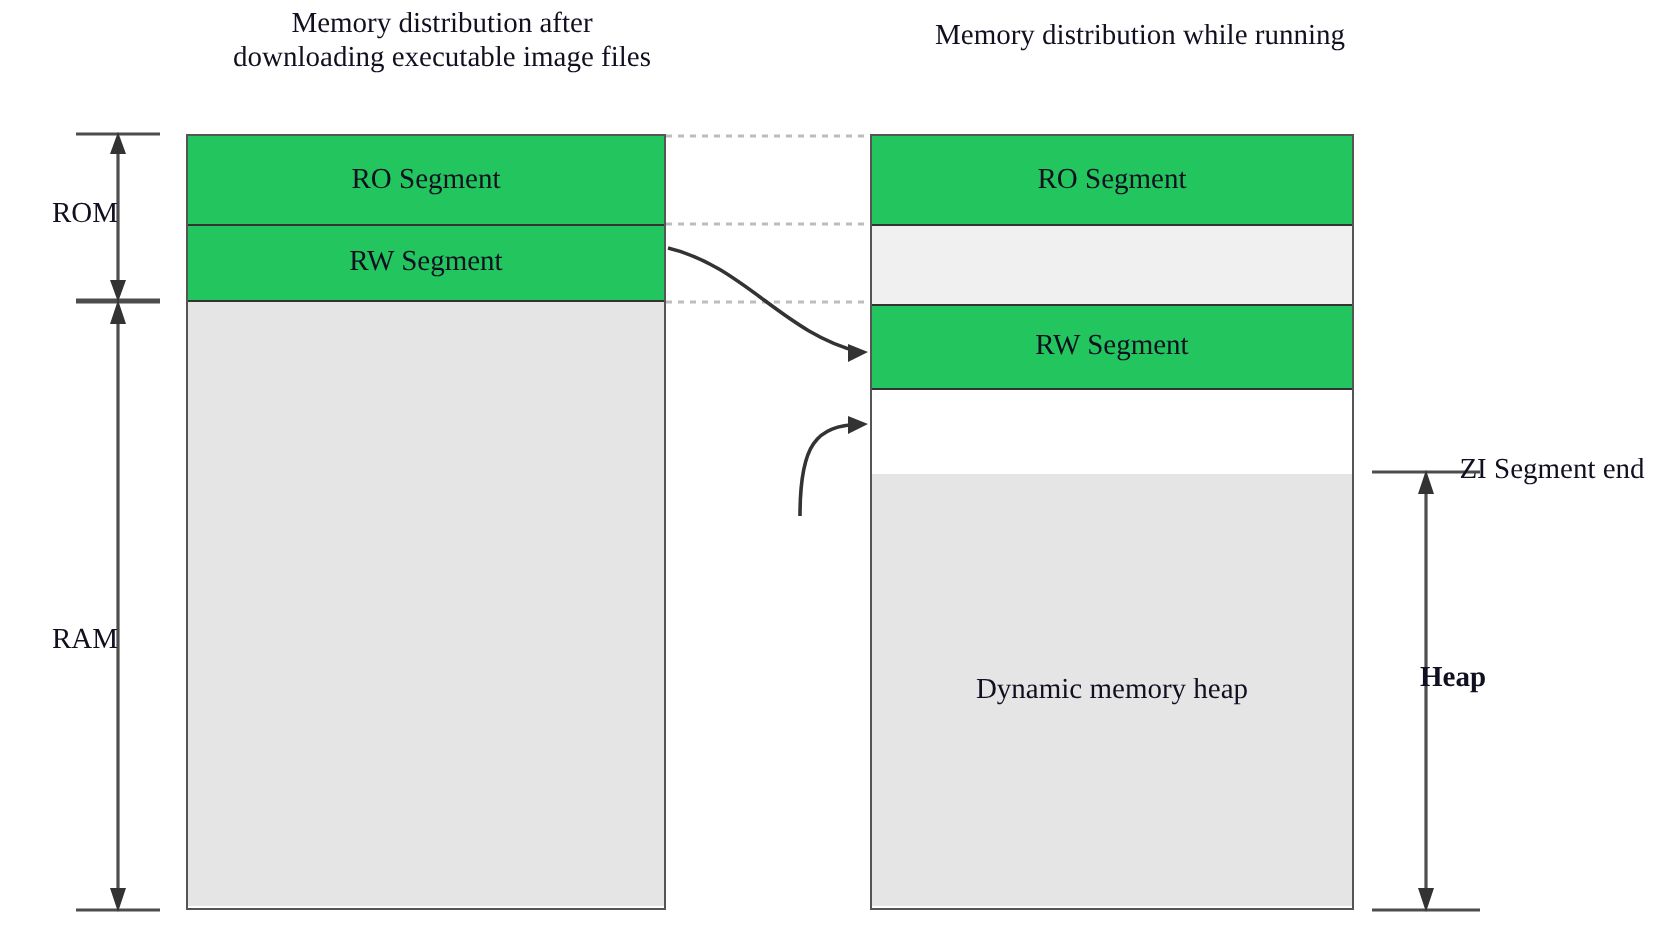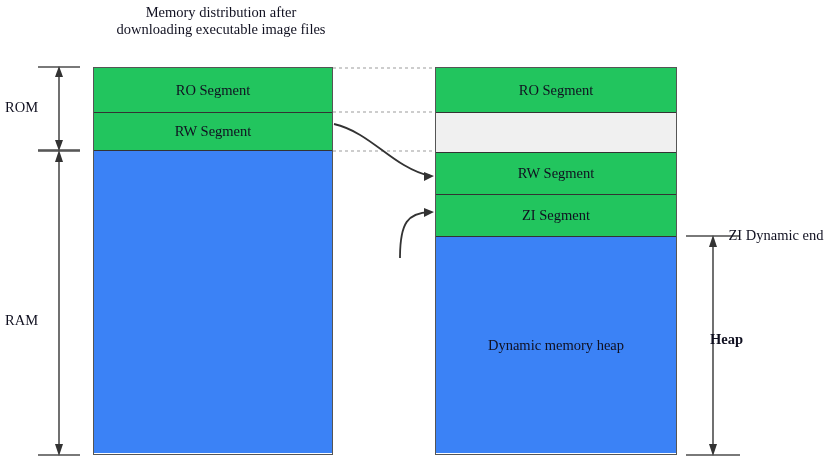--- a/index.html
+++ b/index.html
@@ -39,41 +39,41 @@
   .seg {
     position: absolute;
     box-sizing: border-box;
     display: flex;
     align-items: center;
     justify-content: center;
     font-size: 14.5px;
     color: #101020;
   }
   .seg.gray  { background: #22c55e; border-bottom: 1.6px solid #333333; }
-  .seg.light { background: #3b82f6; }
+  .seg.light { background: #e5e5e5; }
   .seg.light-b { background: #f0f0f0; border-bottom: 1.6px solid #333333; }
 
   
   #seg-left-ro   { left: 0; top: 0;    width: 100%; height: 45px; }
   #seg-left-rw   { left: 0; top: 45px; width: 100%; height: 38px; }
   #seg-left-free { left: 0; top: 83px; width: 100%; height: 302px; }
 
   
   #seg-right-ro   { left: 0; top: 0;    width: 100%; height: 45px; }
   #seg-right-gap  { left: 0; top: 45px; width: 100%; height: 40px; }
   #seg-right-rw   { left: 0; top: 85px; width: 100%; height: 42px; }
   #seg-right-zi   { left: 0; top: 127px;width: 100%; height: 42px; }
   #seg-right-heap { left: 0; top: 169px;width: 100%; height: 216px; }
 
   
   .bracket-label {
     position: absolute;
     font-size: 14.5px;
     color: #101020;
-    text-align: left;
+    text-align: right;
     white-space: nowrap;
   }
   #label-rom  { left: 5px;  top: 99px;  width: 54px; }
   #label-ram  { left: 5px;  top: 312px; width: 54px; }
   #label-zi-end {
     left: 726px; top: 227px; width: 100px;
     text-align: center; line-height: 17px; white-space: normal;
   }
   #label-heap { left: 710px; top: 331px; width: 72px; text-align: left; font-weight: bold; }
 
@@ -83,20 +83,21 @@
     width: 829px; height: 464px;
     pointer-events: none;
   }
 </style>
 </head>
 <body>
 
 <div id="root">
 
   <div class="title" id="title-left">Memory distribution after downloading executable image files</div>
+  <div class="title" id="title-right">Memory distribution while running</div>
 
   <svg class="overlay" viewBox="0 0 829 464" xmlns="http://www.w3.org/2000/svg">
 
     <g stroke="#bdbdbd" stroke-width="1.4" stroke-dasharray="3,3" fill="none">
       <line x1="333" y1="68" x2="435" y2="68"></line>
       <line x1="333" y1="112" x2="435" y2="112"></line>
       <line x1="333" y1="151" x2="435" y2="151"></line>
     </g>
 
     <g stroke="#333333" stroke-width="1.8" fill="none">
@@ -149,26 +150,23 @@
   <div class="col" id="col-right">
     <div class="seg gray" id="seg-right-ro">
       <span>RO Segment</span>
     </div>
     <div class="seg light-b" id="seg-right-gap">
       <span></span>
     </div>
     <div class="seg gray" id="seg-right-rw">
       <span>RW Segment</span>
     </div>
-    <div class="seg gray" id="seg-right-zi">
-      <span>ZI Segment</span>
-    </div>
     <div class="seg light" id="seg-right-heap">
       <span>Dynamic memory heap</span>
     </div>
   </div>
 
   <div class="bracket-label" id="label-rom">ROM</div>
   <div class="bracket-label" id="label-ram">RAM</div>
-  <div class="bracket-label" id="label-zi-end">ZI Dynamic end</div>
+  <div class="bracket-label" id="label-zi-end">ZI Segment end</div>
   <div class="bracket-label" id="label-heap">Heap</div>
 
 </div>
 
 </body></html>

